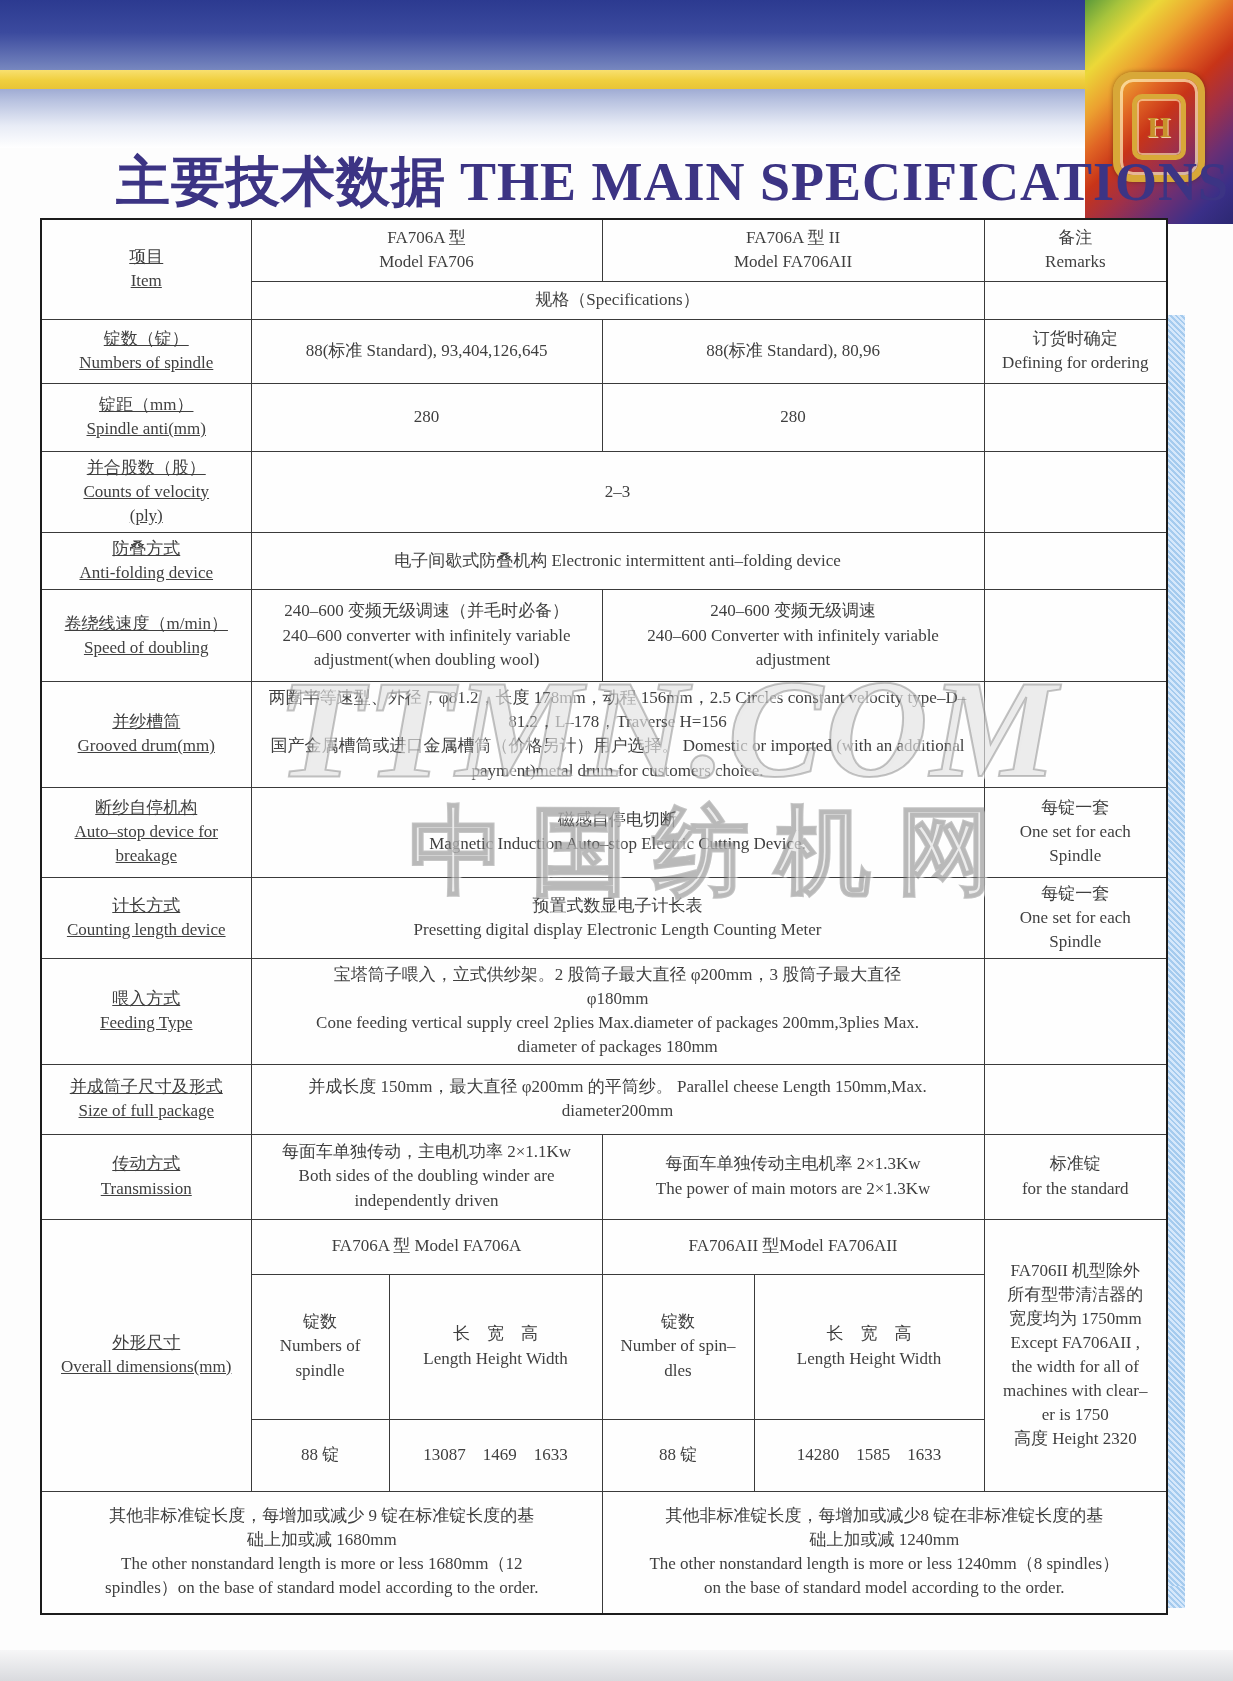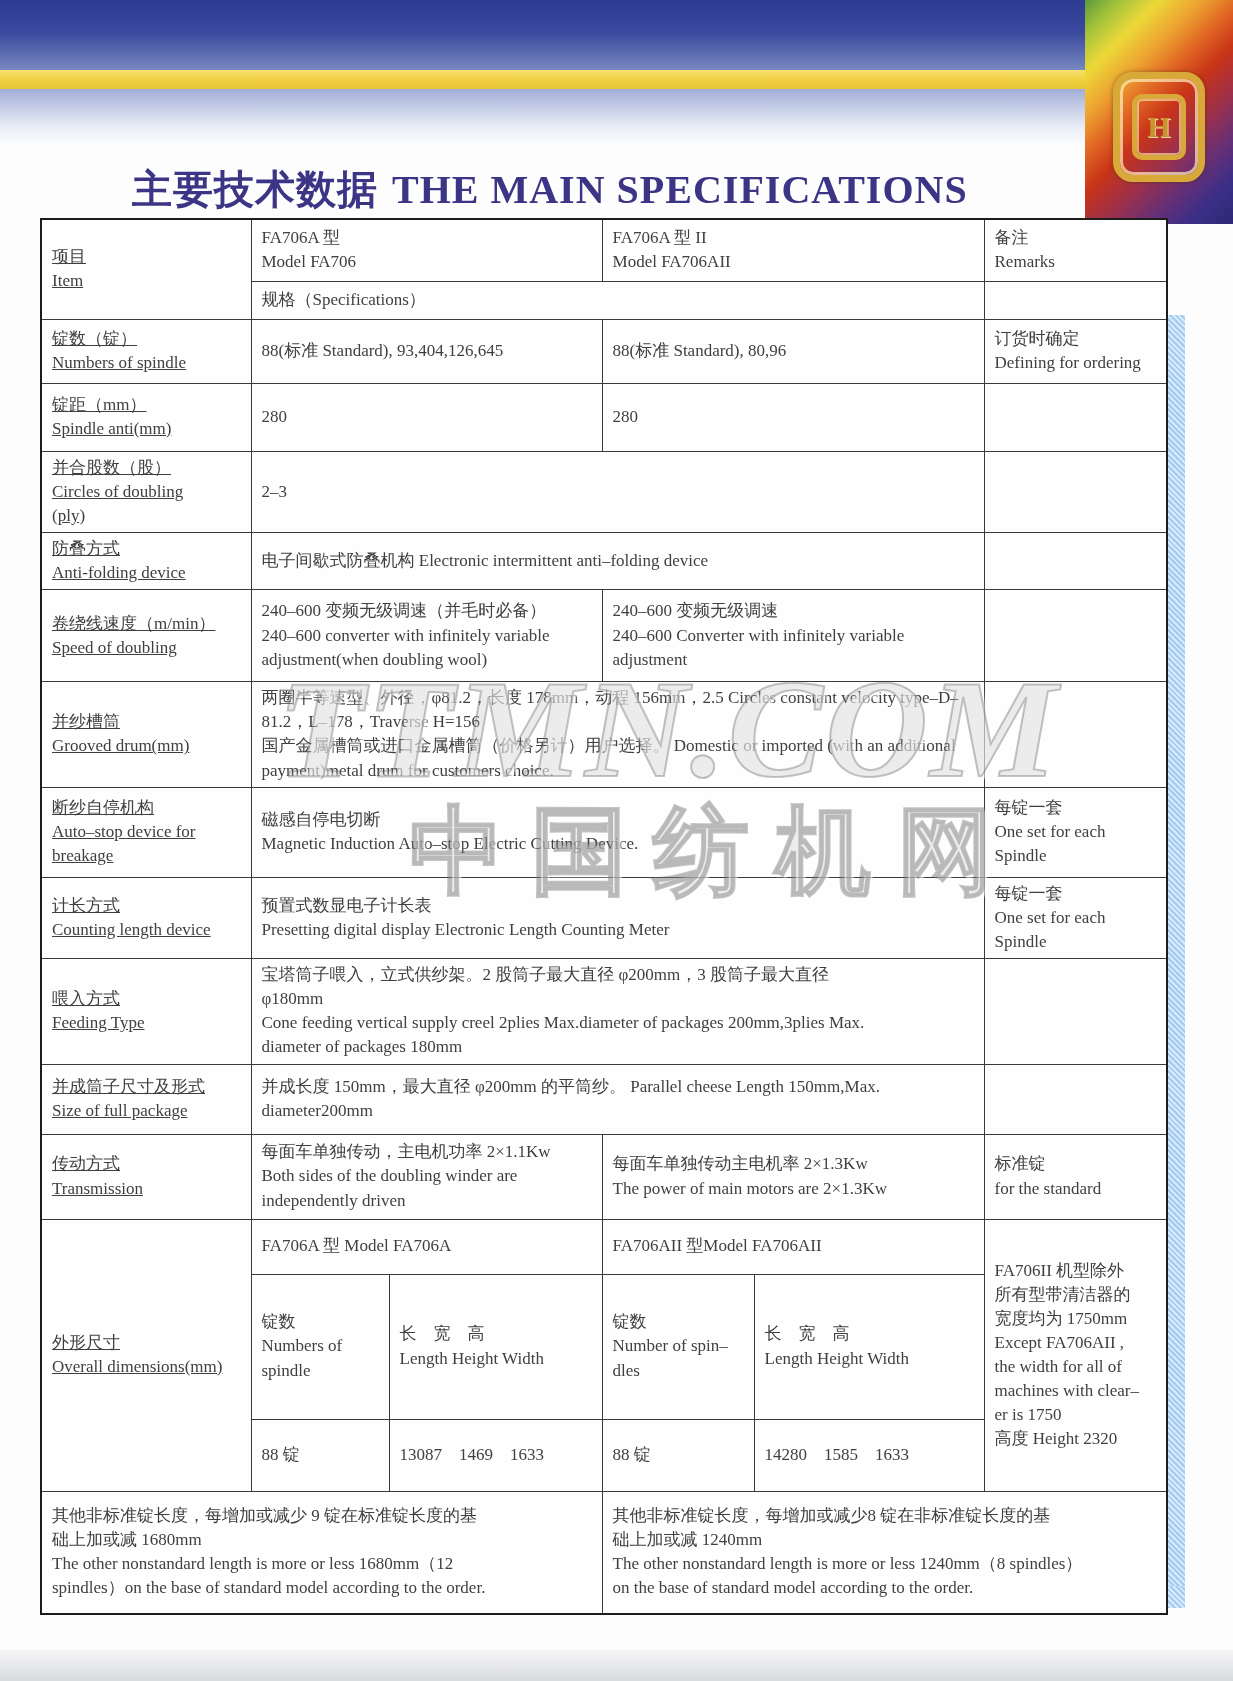--- a/index.html
+++ b/index.html
@@ -30,42 +30,42 @@
   .logo-inner{
     width:44px;height:56px;border:5px solid #d8a838;border-radius:10px;
     box-shadow:inset 0 0 0 2px rgba(255,240,190,.6);
     display:flex;align-items:center;justify-content:center;
   }
   .logo-letter{
     font-family:"Liberation Serif",serif;font-weight:bold;font-size:30px;color:#c8922c;
     text-shadow:1px 1px 0 rgba(255,245,200,.8);
   }
   .page-title{
-    position:absolute;left:116px;top:146px;margin:16px;white-space:nowrap;
-    font-size:40px;font-weight:bold;color:#3c3484;letter-spacing:1px;
+    position:absolute;left:116px;top:146px;margin:0;white-space:nowrap;
+    font-size:54px;font-weight:bold;color:#3c3484;letter-spacing:1px;
   }
   .page-title .cn{margin-right:14px;}
   .shadow-right{
     position:absolute;left:1166px;top:315px;width:19px;height:1293px;
     background:repeating-linear-gradient(45deg,#a5cbee 0,#a5cbee 2px,#d6e8fb 2px,#d6e8fb 4px);
   }
   .shadow-bottom{
     position:absolute;left:48px;top:1586px;width:1137px;height:22px;
     background:repeating-linear-gradient(45deg,#a5cbee 0,#a5cbee 2px,#d6e8fb 2px,#d6e8fb 4px);
   }
   table.spec{
     position:absolute;left:40px;top:218px;width:1126px;
     border-collapse:collapse;table-layout:fixed;background:#fefefe;
     border:2.5px solid #1c1c1c;
   }
   table.spec td{
     border:1.4px solid #3a3a3a;
     padding:4px 10px;
     font-size:17px;line-height:1.42;
-    text-align:left;vertical-align:middle;
+    text-align:center;vertical-align:middle;
     white-space:pre-line;
     overflow:hidden;
   }
   td.l{text-align:left;}
   td.t{vertical-align:top;}
   td.item{padding:4px 6px;text-decoration:underline;}
   .bottom-strip{
     position:absolute;left:0;top:1650px;width:1233px;height:31px;
     background:linear-gradient(180deg,#f6f6f7 0%,#e2e3e6 70%,#d9dade 100%);
   }
@@ -134,21 +134,21 @@
   </tr>
   <tr style="height:68px">
     <td class="item">锭距（mm）
 Spindle anti(mm)</td>
     <td colspan="2">280</td>
     <td colspan="2">280</td>
     <td></td>
   </tr>
   <tr style="height:75px">
     <td class="item l">并合股数（股）
-Circles of doubling
+Counts of velocity
 (ply)</td>
     <td colspan="4">2–3</td>
     <td></td>
   </tr>
   <tr style="height:55px">
     <td class="item">防叠方式
 Anti-folding device</td>
     <td colspan="4">电子间歇式防叠机构 Electronic intermittent anti–folding device</td>
     <td></td>
   </tr>

